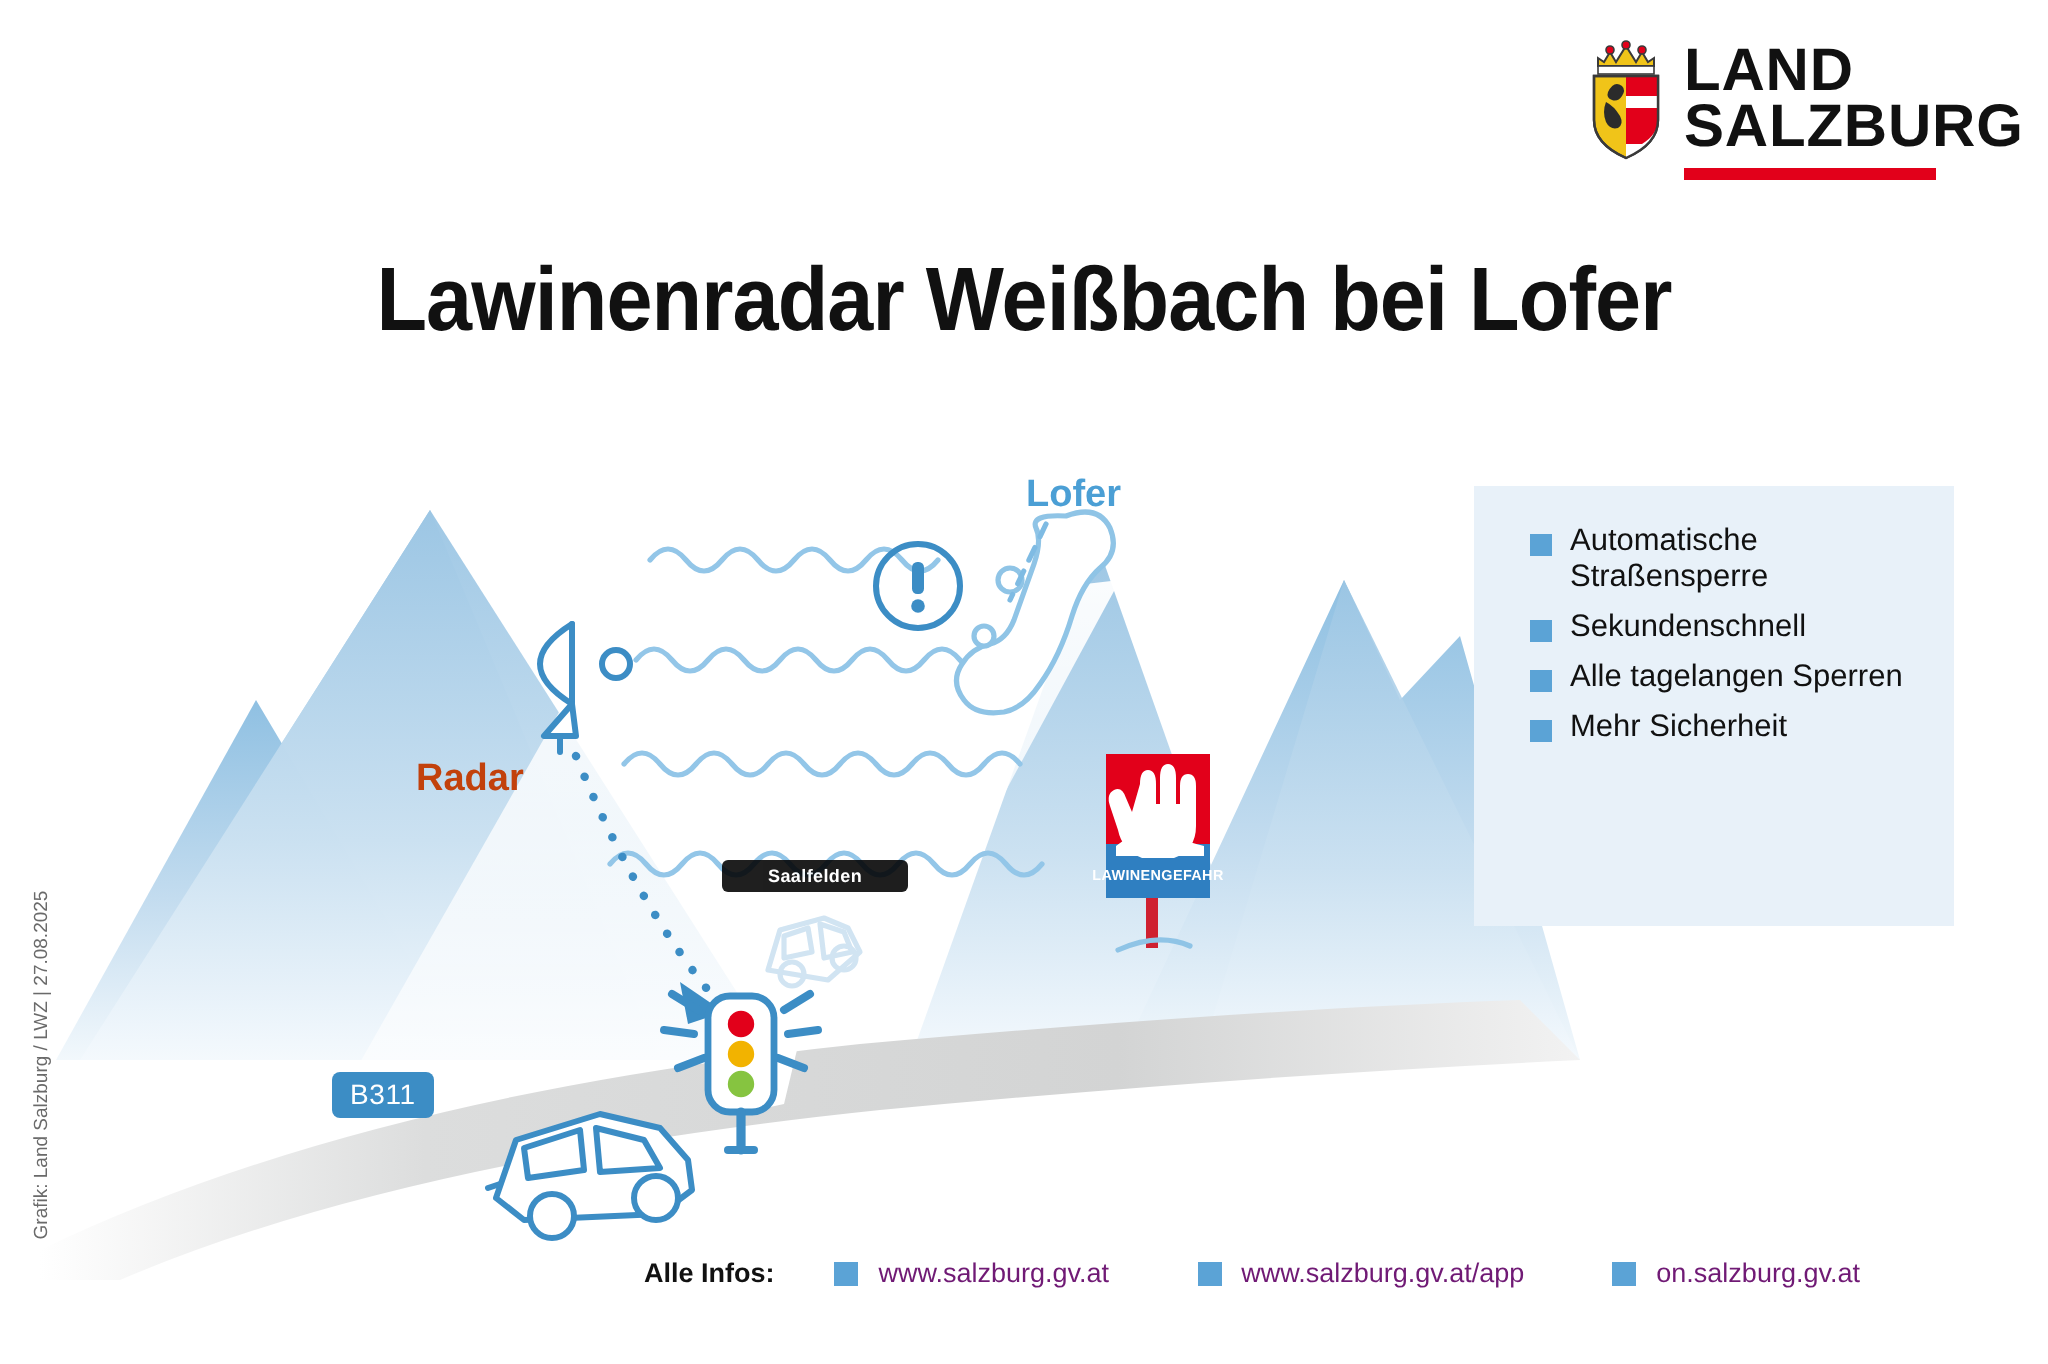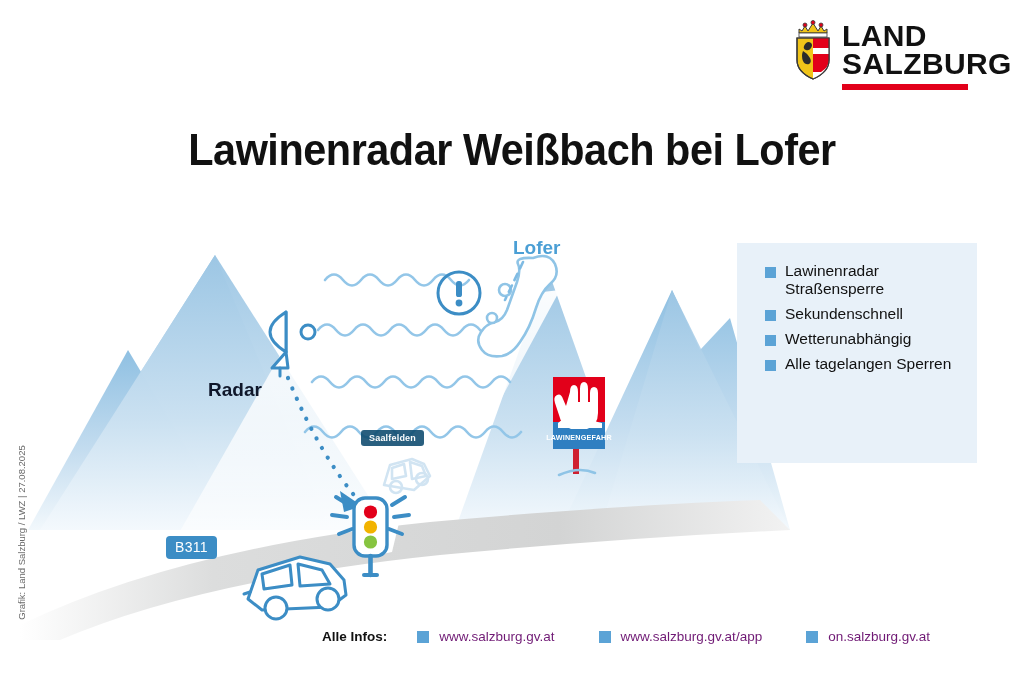--- a/index.html
+++ b/index.html
@@ -26,27 +26,27 @@
   .credit{position:absolute;left:-84px;top:527px;width:210px;
           transform:rotate(-90deg);transform-origin:50% 50%;
           font-size:9.5px;color:#6a6a6a;white-space:nowrap;text-align:center;}
 
   
   .scene{position:absolute;left:0;top:200px;width:1024px;height:440px;}
   .scene svg{display:block;}
 
   
   .lbl{position:absolute;font-weight:bold;}
-  .lbl-radar{left:208px;top:379px;font-size:19px;color:#0f172a;}
+  .lbl-radar{left:208px;top:379px;font-size:19px;color:#c2410c;}
   .lbl-lawine{left:513px;top:237px;font-size:19px;color:#4b9fd5;}
   .badge-b311{position:absolute;left:166px;top:536px;background:#3c8dc5;color:#fff;
               font-size:14px;font-weight:normal;padding:3px 9px 4px;border-radius:4px;
               letter-spacing:0.3px;}
-  .badge-saalfelden{position:absolute;left:361px;top:430px;background:#0c4a6e;color:#fff;
-              font-size:9px;font-weight:bold;padding:3px 8px 3px;border-radius:3px;
+  .badge-saalfelden{position:absolute;left:361px;top:430px;background:#000000;color:#fff;
+              font-size:9px;font-weight:bold;padding:3px 23px 3px;border-radius:3px;
               letter-spacing:0.2px;opacity:0.88;}
 
   
   .legend{position:absolute;left:737px;top:243px;width:240px;height:220px;
           background:#e8f1f9;}
   .legend-list{position:absolute;left:28px;top:19px;width:200px;}
   .legend-row{display:flex;align-items:flex-start;margin-bottom:7px;}
   .legend-sq{width:11px;height:11px;background:#5ba3d6;margin-top:5px;
              margin-right:9px;flex:0 0 auto;}
   .legend-txt{font-size:15.5px;line-height:1.16;color:#111;}
@@ -224,33 +224,33 @@
     <div class="lbl lbl-lawine" style="position:absolute;left:513px;top:37px;">Lofer</div>
   </div>
 
   <div class="badge-b311">B311</div>
   <div class="badge-saalfelden">Saalfelden</div>
 
   <div class="legend">
     <div class="legend-list">
       <div class="legend-row">
         <span class="legend-sq"></span>
-        <span class="legend-txt">Lawinenradar Straßensperre</span>
+        <span class="legend-txt">Automatische Straßensperre</span>
       </div>
       <div class="legend-row">
         <span class="legend-sq"></span>
         <span class="legend-txt">Sekundenschnell</span>
       </div>
       <div class="legend-row">
         <span class="legend-sq"></span>
-        <span class="legend-txt">Wetterunabhängig</span>
-      </div>
-      <div class="legend-row">
-        <span class="legend-sq"></span>
         <span class="legend-txt">Alle tagelangen Sperren</span>
+      </div>
+      <div class="legend-row">
+        <span class="legend-sq"></span>
+        <span class="legend-txt">Mehr Sicherheit</span>
       </div>
     </div>
   </div>
 
   <div class="footer">
     <div class="footer-inner">
       <span class="footer-label">Alle Infos:</span>
       <span class="footer-item">
         <span class="footer-sq"></span>
         <span class="footer-link">www.salzburg.gv.at</span>

